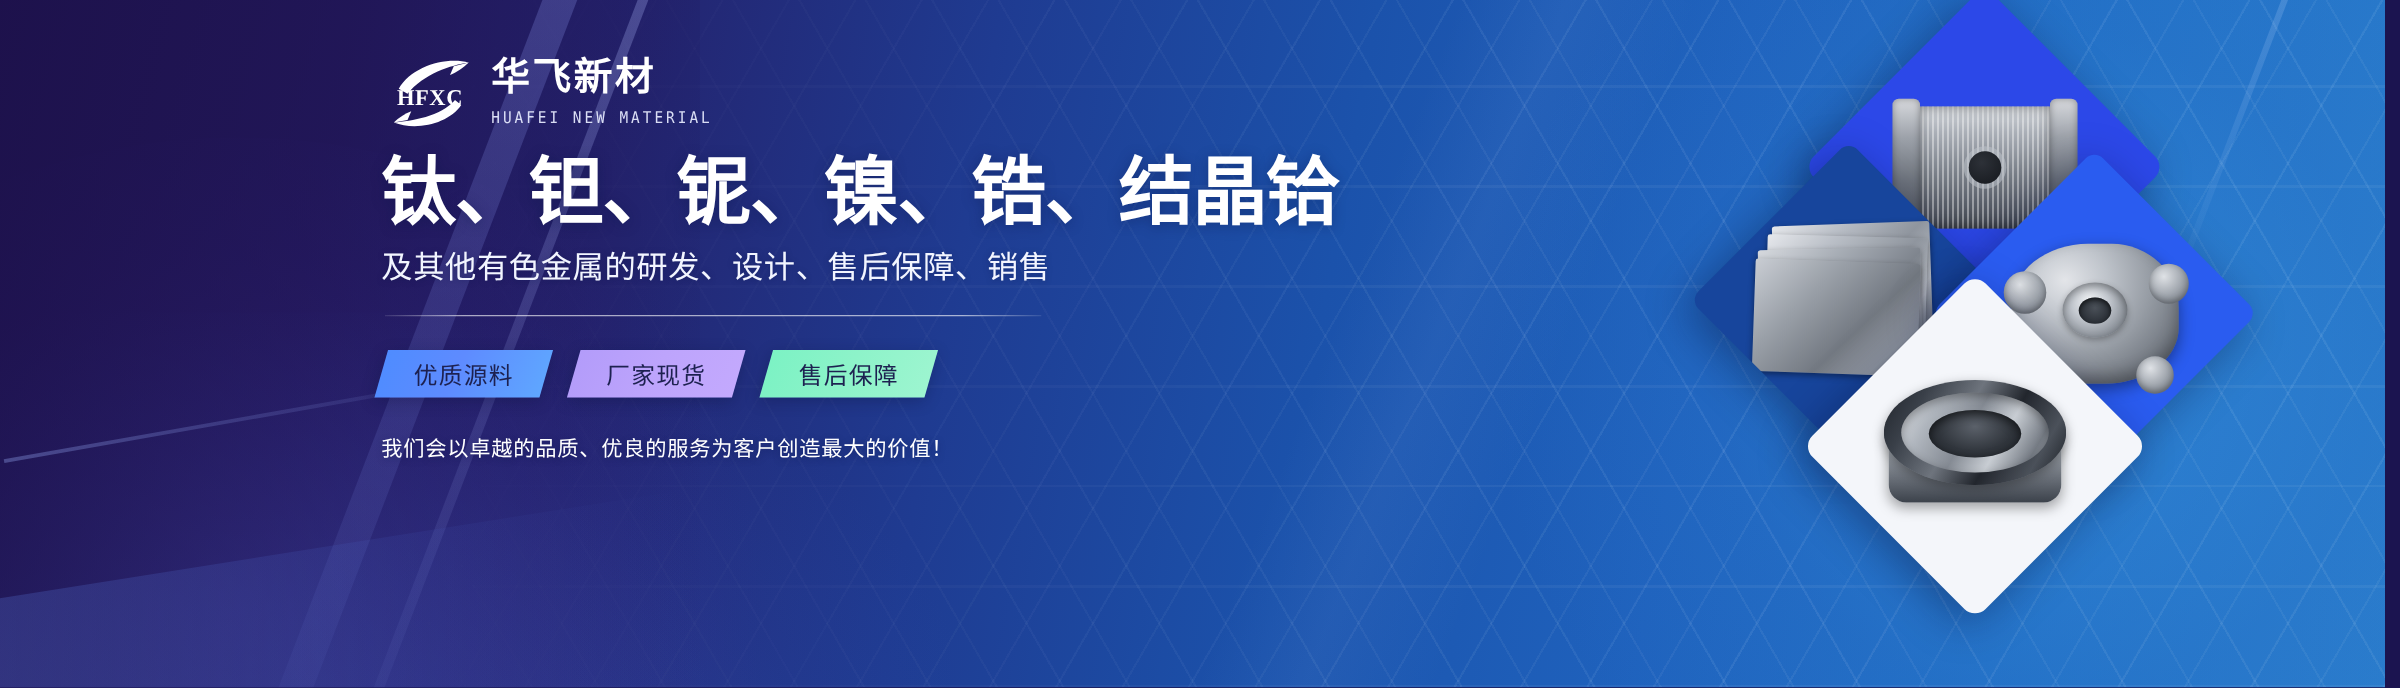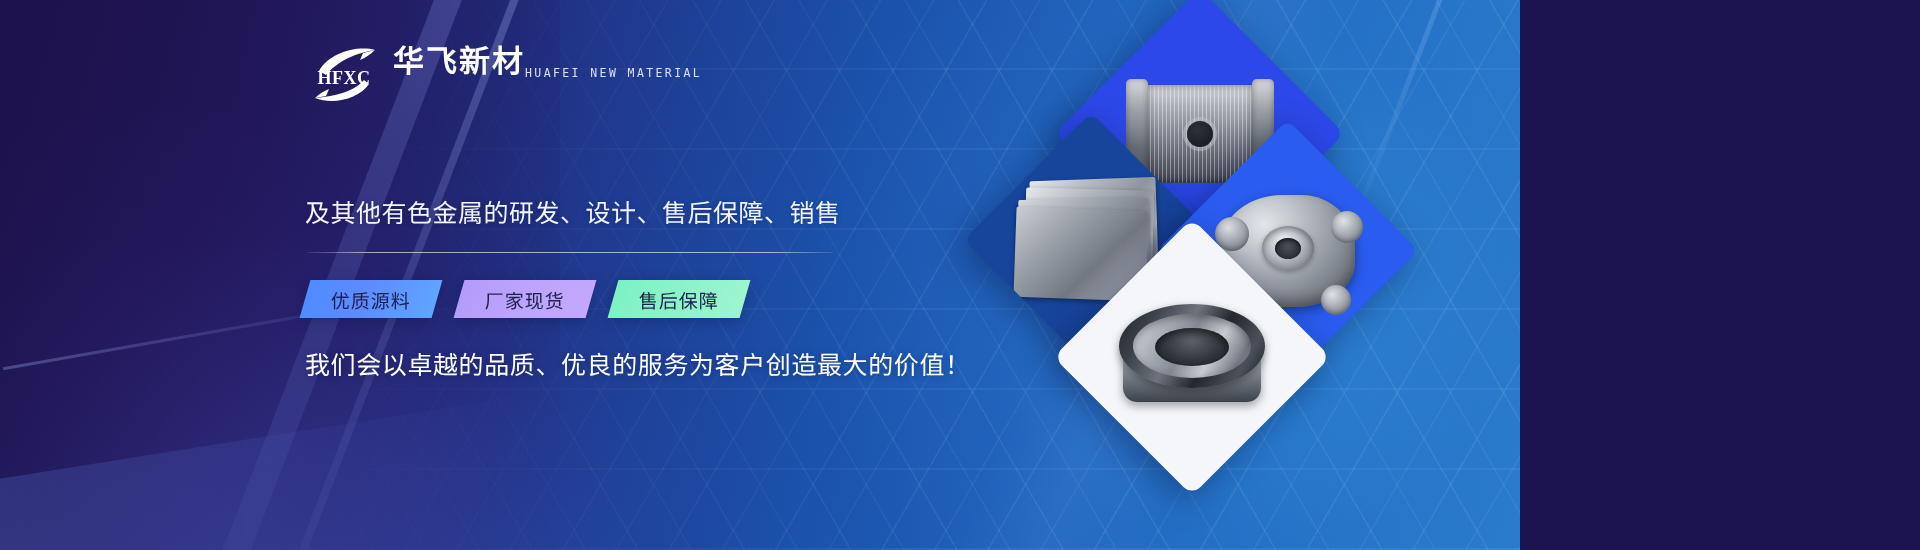--- a/index.html
+++ b/index.html
@@ -2,21 +2,21 @@
 <html lang="zh-CN"><head>
 <meta charset="utf-8">
 <title>华飞新材</title>
 <style>
   * { margin:0; padding:0; box-sizing:border-box; }
   html,body { width:1920px; height:550px; overflow:hidden; background:#1b1450; }
   body { font-family:"Liberation Sans","DejaVu Sans",sans-serif; }
 
   
   .banner{
-    position:relative; width:1520px; height:550px; overflow:hidden;
+    position:relative; width:1908px; height:550px; overflow:hidden;
     background:
       linear-gradient(100deg,
         #241a58 0%,
         #241a5e 14%,
         #24236e 25%,
         #1f3b91 40%,
         #1b52ab 55%,
         #1f62bd 70%,
         #2270c6 84%,
         #2a7ccc 100%);
@@ -103,21 +103,21 @@
   
   .content{
     position:absolute; left:305px; top:0; width:720px; height:550px;
     z-index:6;
   }
 
   
   .logo{ position:absolute; left:0; top:44px; display:flex; align-items:flex-start; gap:10px; }
   .logo-mark{ position:relative; width:78px; height:60px; flex:none; }
   .logo-mark svg{ display:block; }
-  .logo-text{ display:flex; flex-direction:row; padding-top:2px;align-items:flex-end; }
+  .logo-text{ display:flex; flex-direction:column; padding-top:2px; }
   .logo-cn{
     font-family:"Liberation Sans","DejaVu Sans",sans-serif;
     font-size:31px; font-weight:700; color:#ffffff; letter-spacing:2px;
     line-height:1.05; white-space:nowrap;
   }
   .logo-en{
     margin-top:7px;
     font-family:"DejaVu Sans Mono","Liberation Mono",monospace;
     font-size:11.5px; font-weight:400; color:#e8ecff; letter-spacing:2.4px;
     white-space:nowrap; opacity:.93;
@@ -157,21 +157,21 @@
     box-shadow:0 3px 12px rgba(10,18,60,.30);
   }
   .badge span{ display:block; transform:skewX(16deg); letter-spacing:1px; }
   .badge.b1{ background:linear-gradient(100deg,#4f8cff 0%,#5e8bff 45%,#5fa6ff 100%); }
   .badge.b2{ background:linear-gradient(100deg,#b39cfa 0%,#bda4fc 50%,#c3a9fd 100%); }
   .badge.b3{ background:linear-gradient(100deg,#7cf2c4 0%,#8df3c9 50%,#9df5d0 100%); }
 
   
   .tagline{
     position:absolute; left:0; top:345px;
-    font-size:25px; font-weight:400; color:#ffffff;
+    font-size:17px; font-weight:400; color:#ffffff;
     letter-spacing:.6px; white-space:nowrap;
     text-shadow:0 1px 6px rgba(10,20,70,.40);
     text-align:center;
   }
 
   
   .gallery{ position:absolute; right:0; top:0; width:800px; height:550px; z-index:5; }
   .tile{
     position:absolute; transform:rotate(45deg); overflow:hidden;
     box-shadow:0 10px 34px rgba(6,14,52,.38);
@@ -312,20 +312,21 @@
           <path d="M10 54 C14 50, 19 47, 24 45 L21 52 Z" fill="#ffffff"></path>
           <text x="39" y="40" fill="#ffffff" font-family="Liberation Serif, DejaVu Serif, serif" font-size="18" font-weight="700" text-anchor="middle" letter-spacing="0.5">HFXC</text>
         </svg>
       </div>
       <div class="logo-text">
         <div class="logo-cn">华飞新材</div>
         <div class="logo-en">HUAFEI NEW MATERIAL</div>
       </div>
     </div>
 
+    <div class="headline">钛、钽、铌、镍、锆、结晶铪</div>
 
     <div class="subtitle">及其他有色金属的研发、设计、售后保障、销售</div>
 
     <div class="divider"></div>
 
     <div class="badges">
       <div class="badge b1">
         <span>优质源料</span>
       </div>
       <div class="badge b2">

